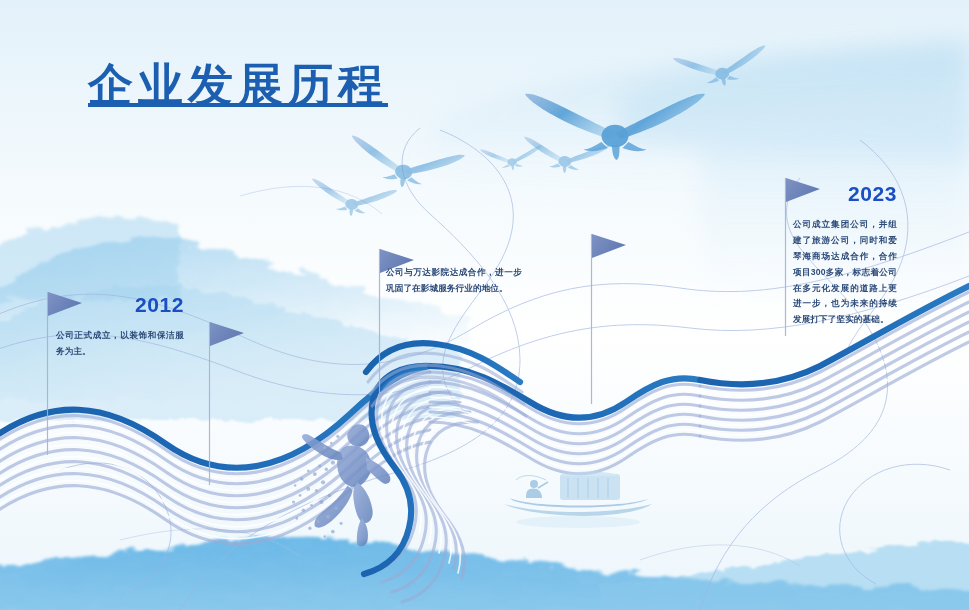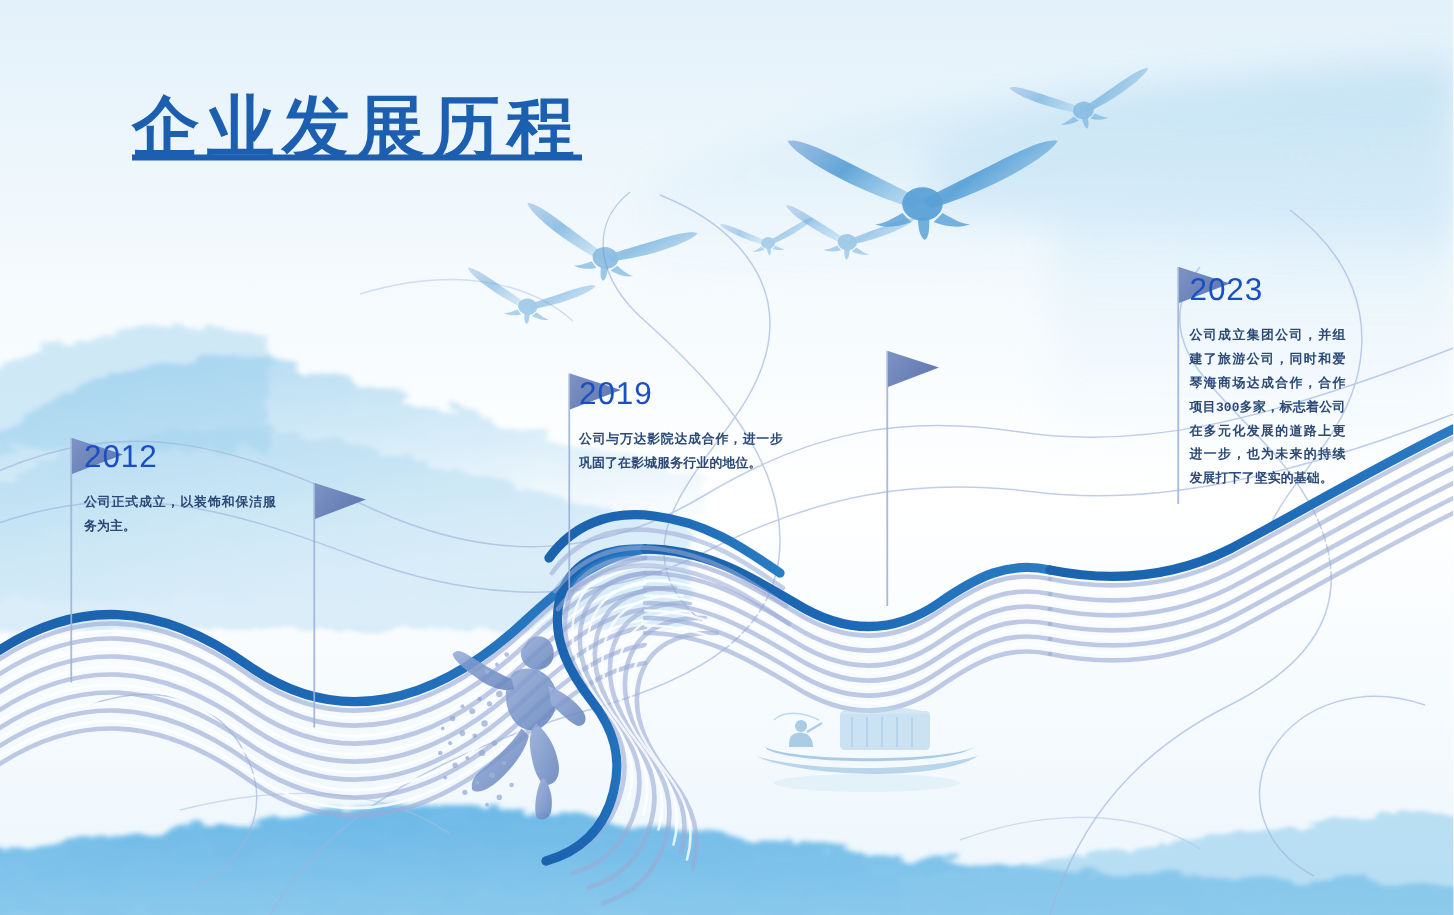--- a/index.html
+++ b/index.html
@@ -9,28 +9,29 @@
     background:#ffffff;
   }
   #stage{position:relative;width:969px;height:610px;overflow:hidden;
     background:linear-gradient(180deg,#eaf4fb 0%,#f2f9fd 18%,#fbfdfe 40%,#ffffff 58%,#f4fafd 78%,#eaf5fc 100%);
   }
   .svgfull{position:absolute;left:0;top:0;width:969px;height:610px;}
 
   
   .milestone{position:absolute;}
   .year{
-    font-size:21px;font-weight:normal;color:#1a4fc4;letter-spacing:.6px;
+    font-size:21px;font-weight:bold;color:#1a4fc4;letter-spacing:.6px;
     line-height:1;white-space:nowrap;
     font-family:"Liberation Sans","DejaVu Sans",sans-serif;
+    text-align:right;
   }
   .desc{
     margin-top:13px;
     font-size:8.6px;line-height:1.85;color:#2c4a78;
-    font-family:Liberation Mono, monospace;
+    font-family:Liberation Sans, sans-serif;
     font-weight:600;
     text-align:justify;
     letter-spacing:.1px;
   }
   .m-2012{left:56px;top:294px;width:128px;}
   .m-2015{left:216px;top:325px;width:112px;}
   .m-2019{left:386px;top:252px;width:136px;}
   .m-2122{left:593px;top:237px;width:110px;}
   .m-2023{left:793px;top:183px;width:104px;}
   .m-2012 .year{font-size:21px;}
@@ -372,21 +373,20 @@
 
   <div class="title">企业发展历程</div>
 
   <div class="milestone m-2012">
     <div class="year">2012</div>
     <div class="desc">公司正式成立，以装饰和保洁服务为主。</div>
   </div>
 
 
   <div class="milestone m-2019">
-    <div class="year">2019</div>
     <div class="desc">公司与万达影院达成合作，进一步巩固了在影城服务行业的地位。</div>
   </div>
 
 
   <div class="milestone m-2023">
     <div class="year">2023</div>
     <div class="desc">公司成立集团公司，并组建了旅游公司，同时和爱琴海商场达成合作，合作项目300多家，标志着公司在多元化发展的道路上更进一步，也为未来的持续发展打下了坚实的基础。</div>
   </div>
 
 </div>

